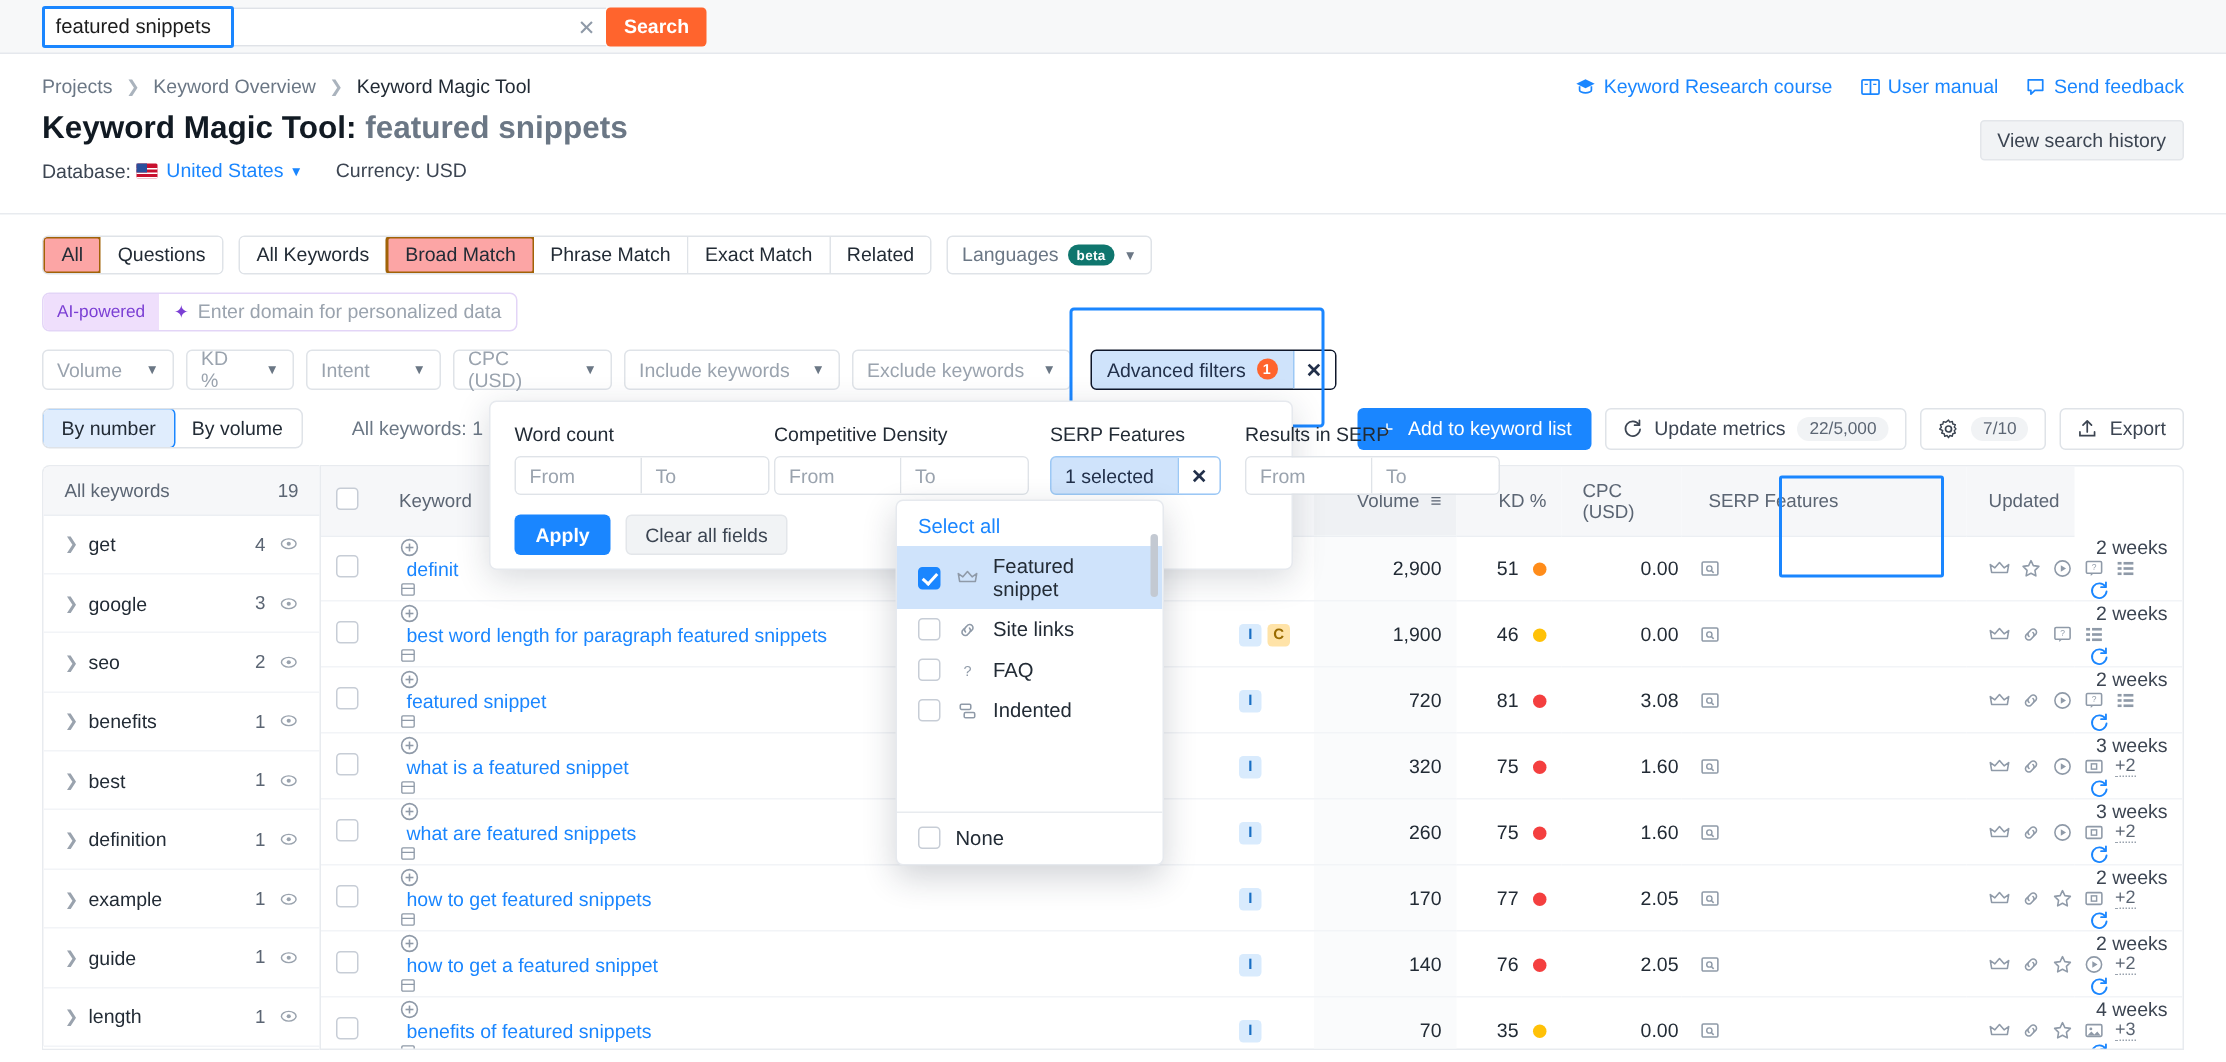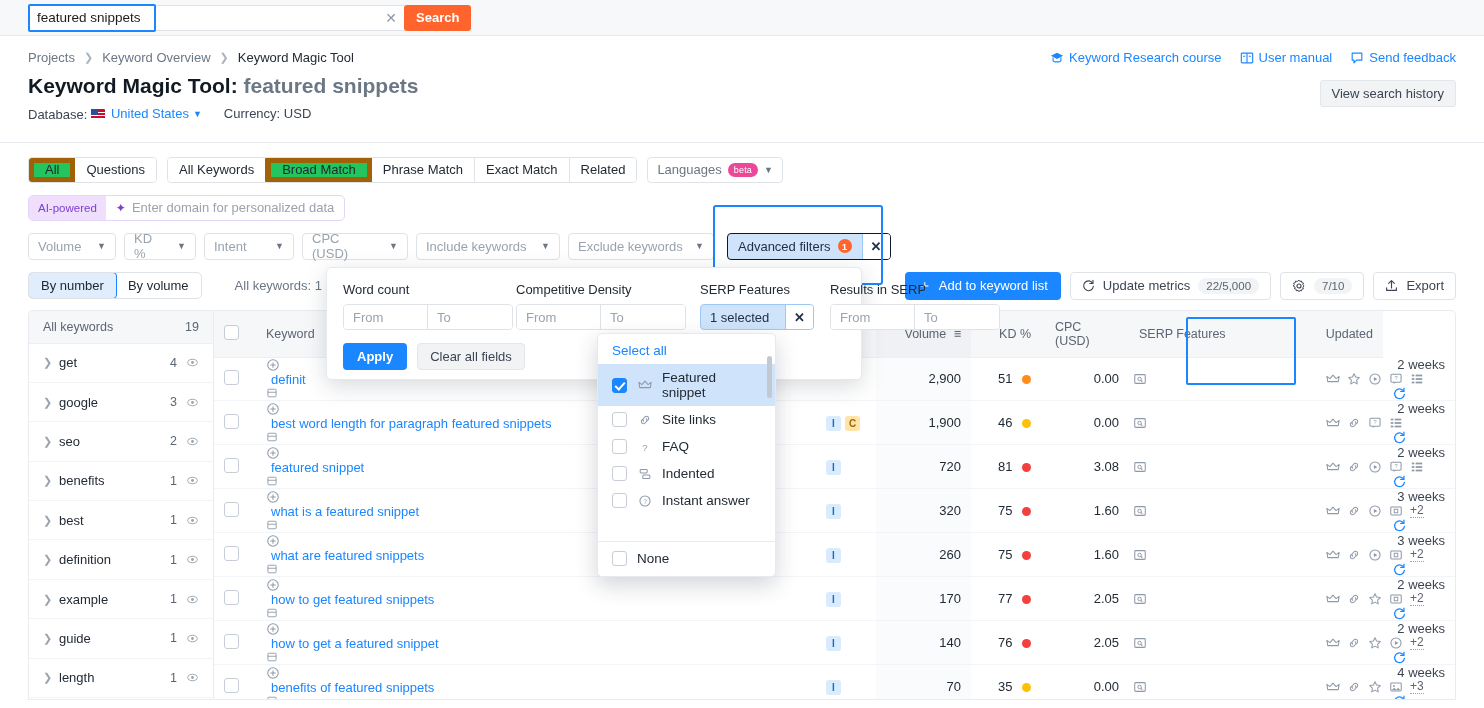--- a/index.html
+++ b/index.html
@@ -70,26 +70,26 @@
   .hr { height:1px; background:#e8ebef; margin:10px 0 0 0; }
 
   
   .tabsrow { display:flex; align-items:center; gap:10px; padding:14px 28px 0 28px; }
   .grp { display:flex; border:1px solid #dfe3e8; border-radius:4px; overflow:hidden; height:26px; }
   .grp .seg {
     padding:0 11px; height:24px; display:flex; align-items:center; font-size:13px;
     color:#222b35; background:#fff; cursor:pointer; border-right:1px solid #dfe3e8;
   }
   .grp .seg:last-child { border-right:none; }
-  .grp .seg.active { background:#22c55e; border:6px solid #a16207; border-radius:3px; margin:-1px; height:26px;}
+  .grp .seg.active { background:#fca5a5; border:2px solid #a16207; border-radius:3px; margin:-1px; height:26px;}
   .lang {
     display:flex; align-items:center; gap:6px; border:1px solid #dfe3e8; border-radius:4px;
     height:26px; padding:0 9px; font-size:13px; color:#6b7785; cursor:pointer;
   }
-  .beta { background:#ec4899; color:#fff; font-size:9px; font-weight:normal;
+  .beta { background:#0f766e; color:#fff; font-size:9px; font-weight:bold;
           border-radius:8px; padding:2px 6px; letter-spacing:.2px;}
 
   
   .airow { padding:12px 28px 0 28px; }
   .aibox { display:inline-flex; align-items:center; border:1px solid #e3d5f7; border-radius:5px;
            height:26px; overflow:hidden; }
   .aitag { background:#efdffc; color:#7b3fd4; font-size:11.5px; padding:0 9px; height:26px;
            display:flex; align-items:center; }
   .aiinput { display:flex; align-items:center; gap:6px; padding:0 10px 0 10px; color:#9aa3ae; font-size:13px; }
   .sparkle { color:#7b3fd4; font-size:12px; }
@@ -1134,30 +1134,20 @@
         <div class="dd-item">
           <span class="cb "></span>
           <span class="dd-ic">
             <svg width="14" height="14" viewBox="0 0 16 16">
               <rect x="2.5" y="2.8" width="8" height="4" rx="1" fill="none" stroke="#8f9aa8" stroke-width="1.2"></rect>
               <rect x="5.5" y="9.2" width="8" height="4" rx="1" fill="none" stroke="#8f9aa8" stroke-width="1.2"></rect>
             </svg>
           </span>
           <span class="dd-tx">Indented</span>
         </div>
-        <div class="dd-item">
-          <span class="cb "></span>
-          <span class="dd-ic">
-            <svg width="14" height="14" viewBox="0 0 16 16">
-              <circle cx="8" cy="8" r="5.8" fill="none" stroke="#8f9aa8" stroke-width="1.2"></circle>
-              <text x="8" y="11.2" font-size="7.5" fill="#8f9aa8" text-anchor="middle" font-family="sans-serif">?</text>
-            </svg>
-          </span>
-          <span class="dd-tx">Instant answer</span>
-        </div>
       </div>
     <div class="dd-bar"></div>
   </div>
   <div class="dd-none">
     <span class="cb"></span>
     <span class="dd-tx">None</span>
   </div>
 </div>
 
 <div class="serp-ring-head"></div>

